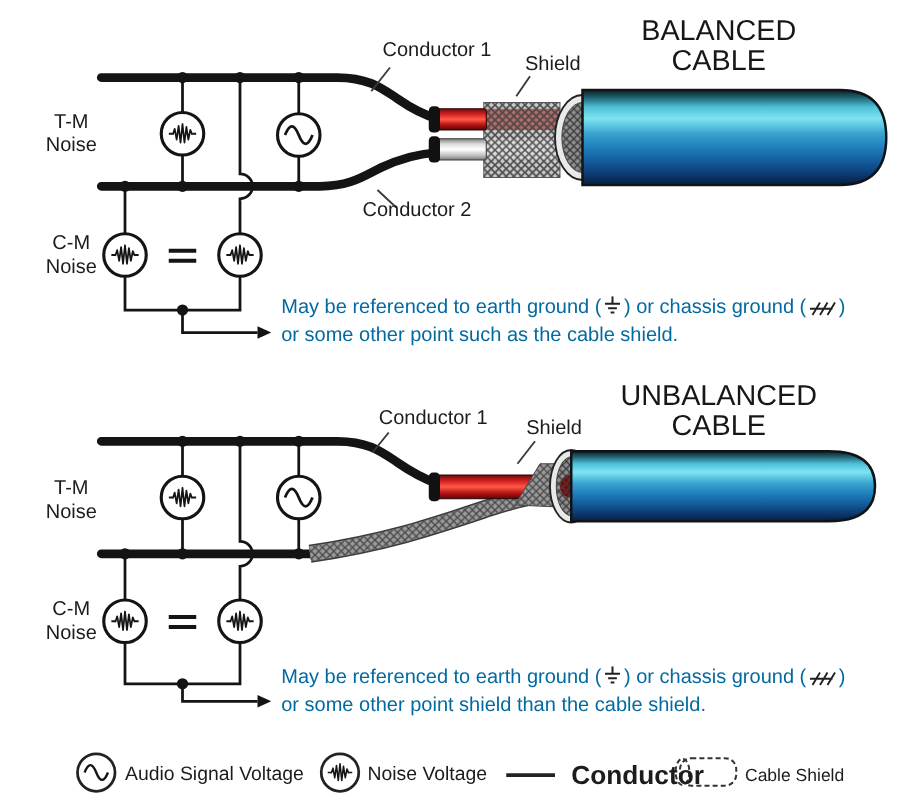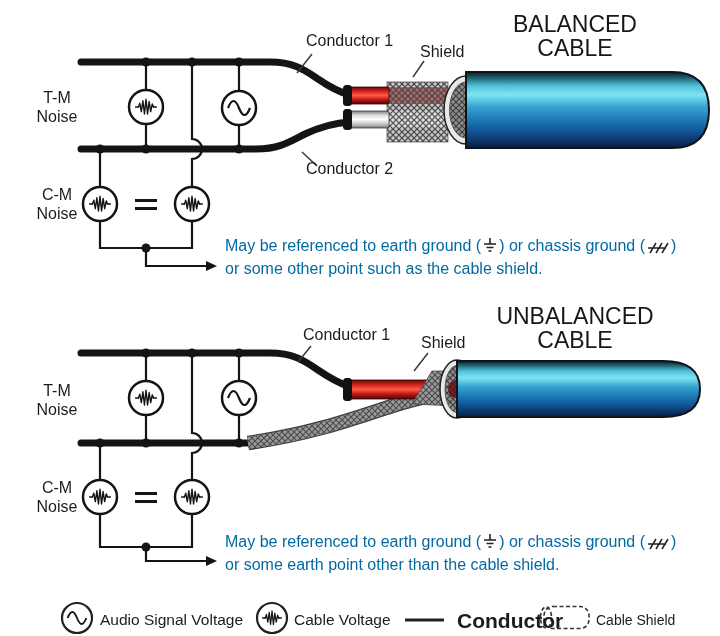--- a/index.html
+++ b/index.html
@@ -205,21 +205,21 @@
       </g>
     </g>
   </svg>
 
   <div class="lbl title ctr" style="left:475px;top:12px;width:200px;">
     <div>BALANCED</div>
     <div>CABLE</div>
   </div>
   <div class="lbl" style="left:306px;top:32px;">Conductor 1</div>
   <div class="lbl" style="left:420px;top:43px;">Shield</div>
-  <div class="lbl" style="left:306px;top:160px;">Conductor 2</div>
+  <div class="lbl" style="left:290px;top:160px;">Conductor 2</div>
   <div class="lbl ctr srclbl" style="left:20px;top:88px;">
     <div>T-M</div>
     <div>Noise</div>
   </div>
   <div class="lbl ctr srclbl" style="left:20px;top:185px;">
     <div>C-M</div>
     <div>Noise</div>
   </div>
   <div class="note" style="left:225px;top:235px;">
     <div>
@@ -247,21 +247,21 @@
     <div>Noise</div>
   </div>
   <div class="note" style="left:225px;top:531px;">
     <div>
       <span>May be referenced to earth ground (</span><svg width="14" height="16" viewBox="0 0 14 16">
           <path d="M7,0 V6 M1,6 H13 M3.5,9.5 H10.5 M5.5,13 H8.5" stroke="#222" stroke-width="1.6" fill="none"></path>
         </svg><span>) or chassis ground (</span><svg width="22" height="13" viewBox="0 0 22 13">
           <path d="M1,7 H19 M3,12 L9,2 M9,12 L15,2 M15,12 L21,2" stroke="#222" stroke-width="1.5" fill="none"></path>
         </svg><span>)</span>
     </div>
-    <div>or some earth point other than the cable shield.</div>
+    <div>or some other point shield than the cable shield.</div>
   </div>
 
   <div class="lbl" style="left:100px;top:611px;font-size:15.5px;text-align:center;">Audio Signal Voltage</div>
-  <div class="lbl" style="left:294px;top:611px;font-size:15.5px;">Cable Voltage</div>
+  <div class="lbl" style="left:294px;top:611px;font-size:15.5px;">Noise Voltage</div>
   <div class="lbl" style="left:457px;top:612px;font-size:21px;font-weight:bold;">Conductor</div>
   <div class="lbl" style="left:596px;top:611px;font-size:14px;">Cable Shield</div>
 
 </div>
 
 </body></html>

